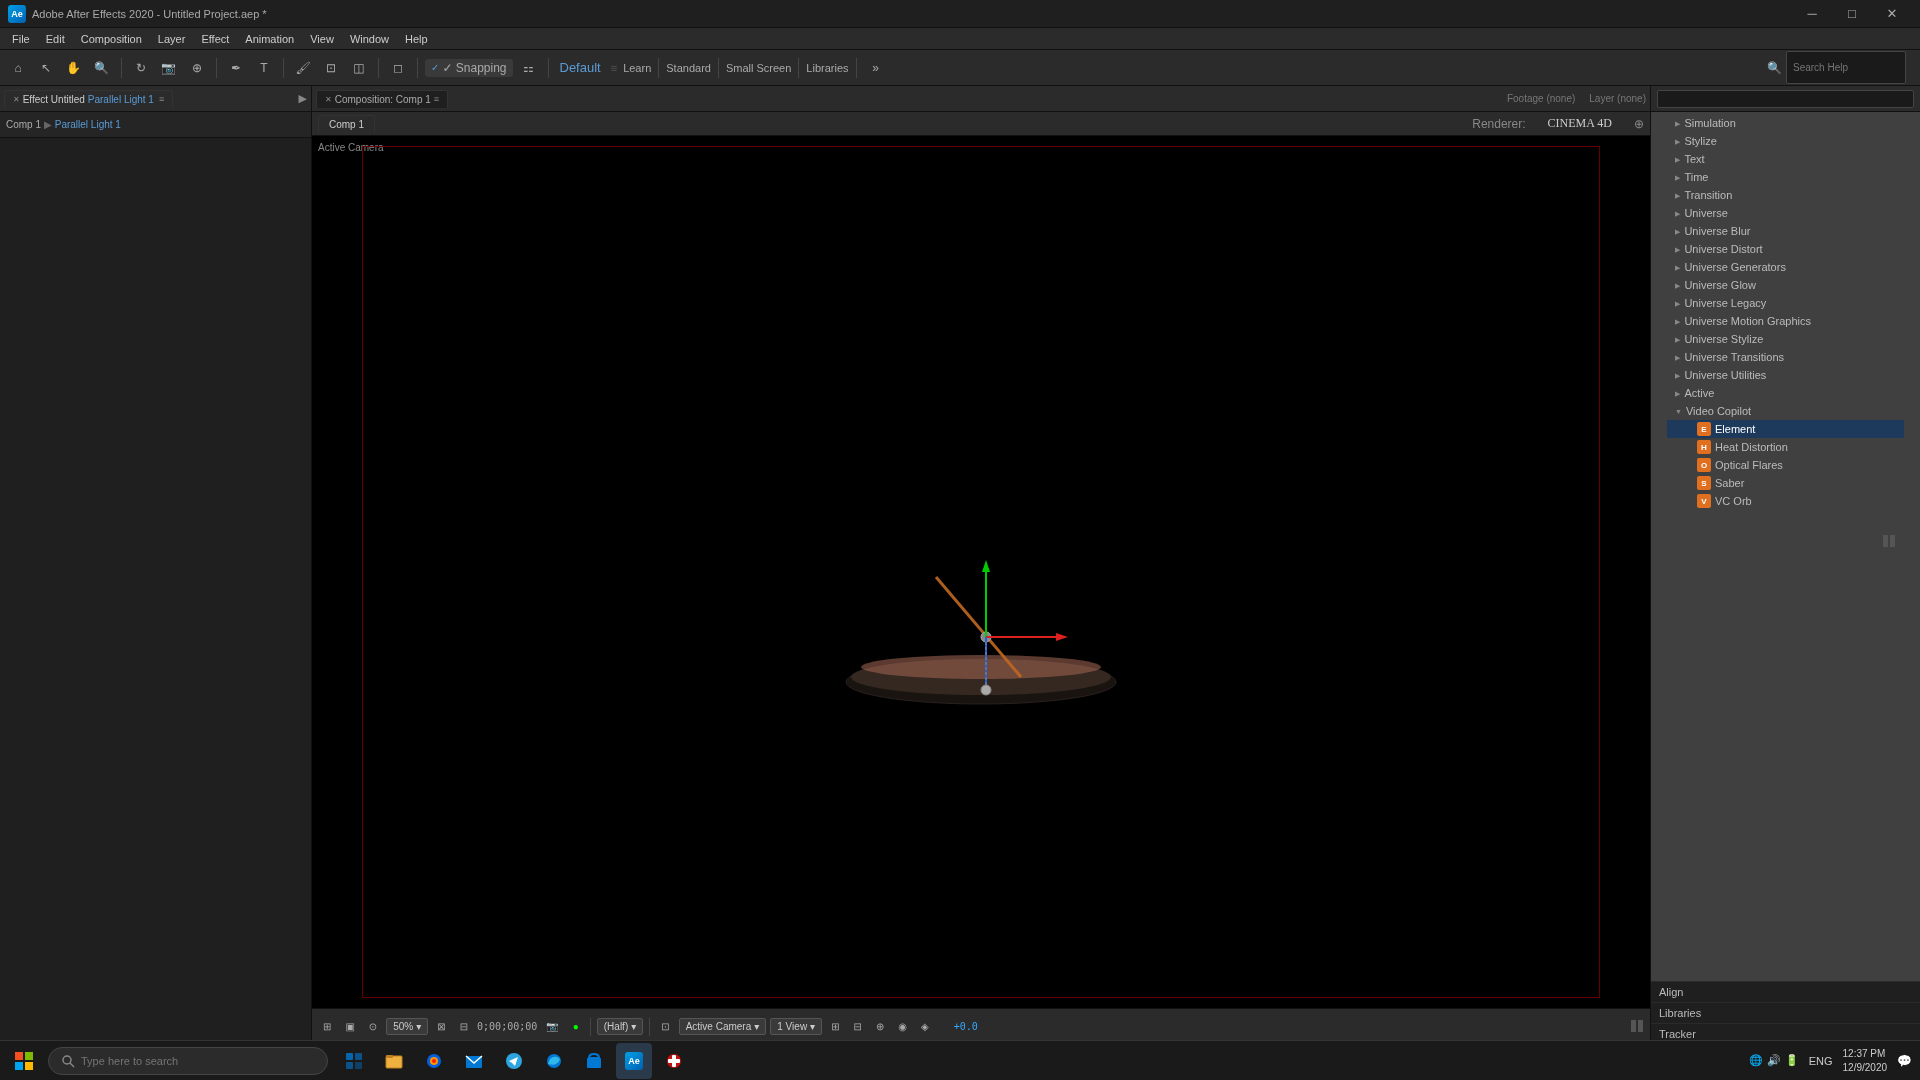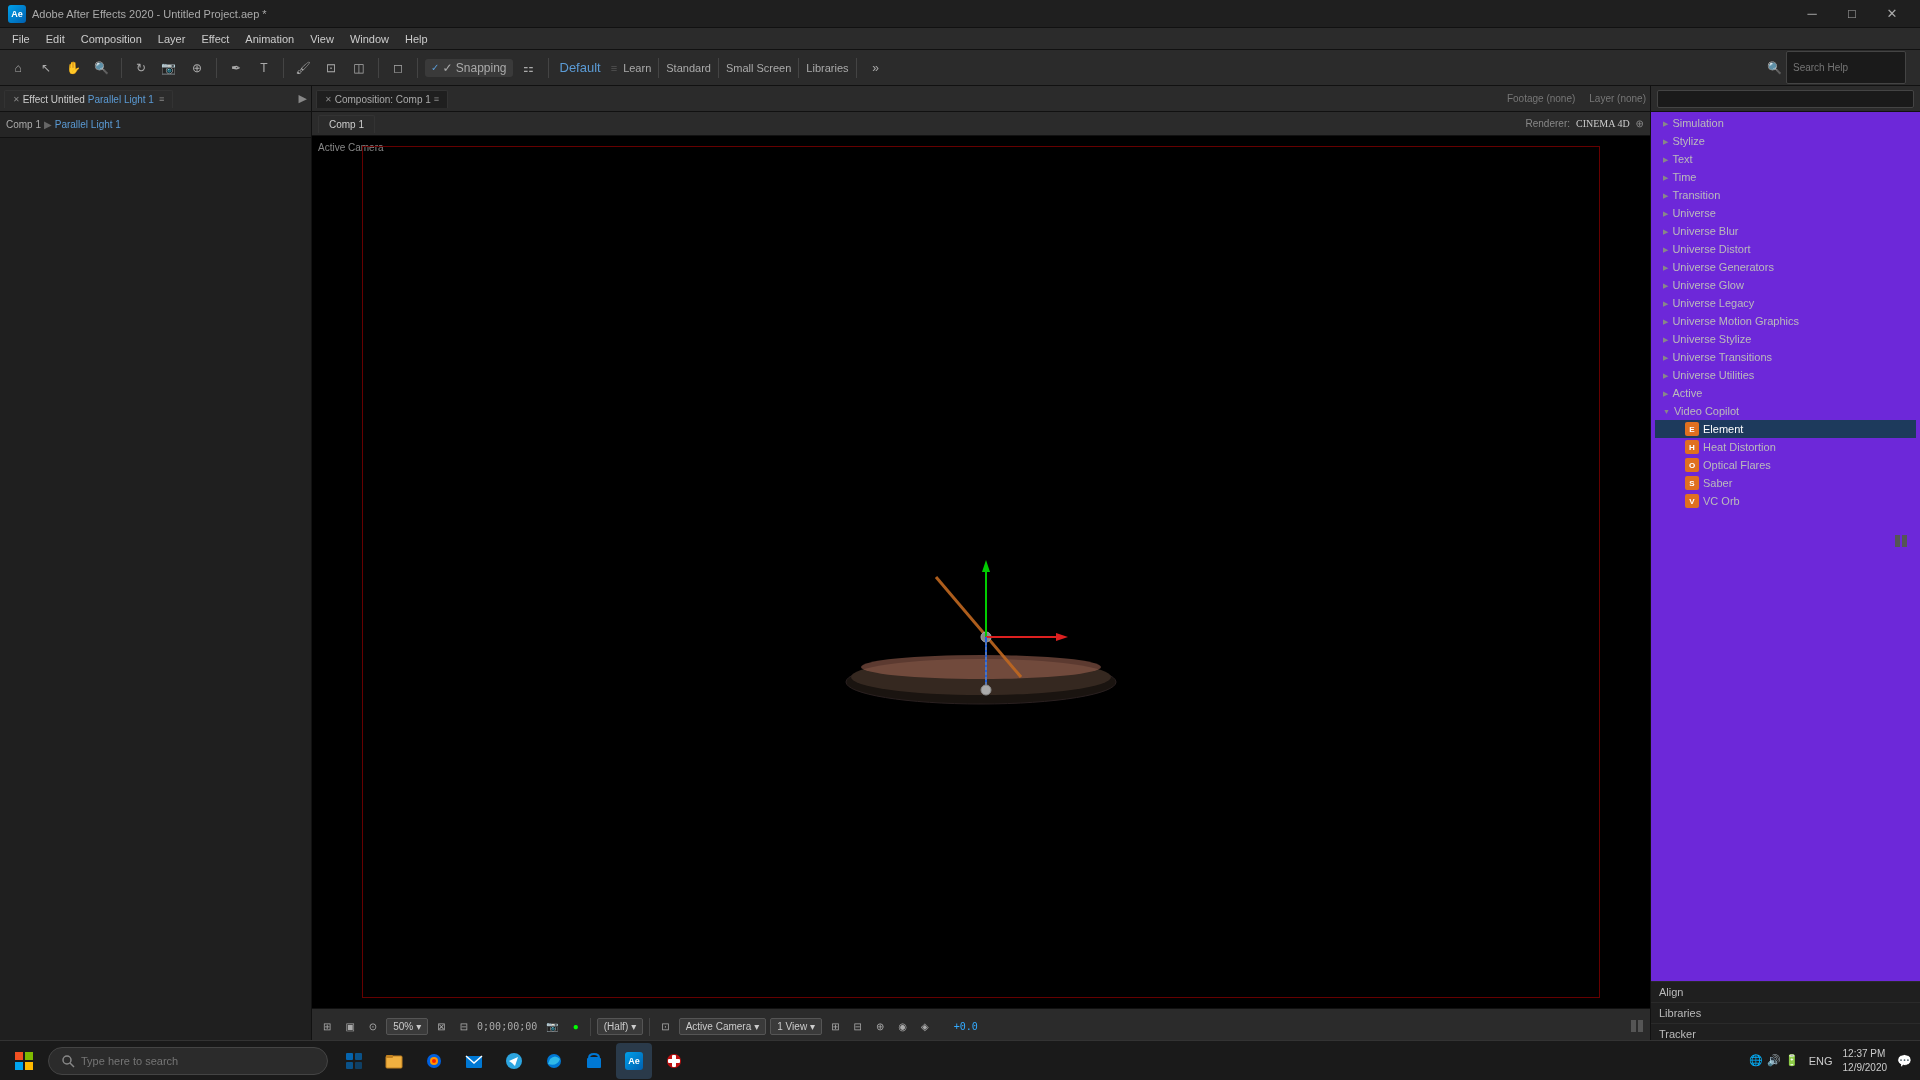--- a/index.html
+++ b/index.html
@@ -49,21 +49,21 @@
     #comp-canvas { width: 100%; height: 100%; display: flex; align-items: center; justify-content: center; position: relative; }
     #viewer-bottom { height: 36px; background: #2b2b2b; display: flex; align-items: center; padding: 0 6px; gap: 4px; border-top: 1px solid #111; font-size: 10px; color: #aaa; }
     .viewer-btn { padding: 2px 5px; cursor: pointer; display: flex; align-items: center; gap: 2px; }
     .viewer-dropdown { background: #3a3a3a; border: 1px solid #555; border-radius: 2px; padding: 2px 6px; cursor: pointer; color: #ccc; display: flex; align-items: center; gap: 3px; }
     .viewer-sep { width: 1px; height: 18px; background: #444; margin: 0 2px; }
 
     
     #right-panel { width: 270px; min-width: 270px; background: #1f1f1f; border-left: 1px solid #111; display: flex; flex-direction: column; }
     #right-panel-top { height: 26px; background: #2b2b2b; display: flex; align-items: center; padding: 0 6px; border-bottom: 1px solid #111; gap: 4px; }
     #effects-search { flex: 1; background: #1a1a1a; border: 1px solid #444; border-radius: 2px; padding: 2px 6px; color: #ccc; font-size: 10px; height: 18px; }
-    #right-panel-content { flex: 1; overflow-y: auto; background: #6d28d9; padding: 2px 4px; }
+    #right-panel-content { flex: 1; overflow-y: auto; background: #404040; padding: 2px 16px; }
     .effects-category { display: flex; align-items: center; padding: 3px 8px; cursor: pointer; color: #bbb; font-size: 11px; }
     .effects-category .arrow { margin-right: 4px; color: #888; font-size: 9px; }
     .effects-item { display: flex; align-items: center; padding: 2px 8px 2px 30px; cursor: pointer; color: #bbb; font-size: 11px; gap: 4px; }
     .effects-item.selected { background: #1d3a5c; color: #fff; }
     .effects-icon { width: 14px; height: 14px; border-radius: 2px; flex-shrink: 0; display: flex; align-items: center; justify-content: center; font-size: 8px; font-weight: bold; color: #fff; }
     .icon-orange { background: #e07020; }
 
     #align-section { padding: 4px 8px; border-top: 1px solid #2a2a2a; color: #bbb; font-size: 11px; }
     #libraries-section { padding: 4px 8px; border-top: 1px solid #2a2a2a; color: #bbb; font-size: 11px; }
     #tracker-section { padding: 4px 8px; border-top: 1px solid #2a2a2a; color: #bbb; font-size: 11px; }
@@ -203,21 +203,21 @@
       <div id="comp-tab-right">
         <span>Footage (none)</span>
         <span>Layer (none)</span>
       </div>
     </div>
 
     <div style="height:24px;background:#2b2b2b;display:flex;align-items:center;padding:0 6px;border-bottom:1px solid #111;gap:8px;">
       <div class="comp-tab active">
         <span>Comp 1</span>
       </div>
-      <div style="margin-left:auto;display:flex;align-items:flex-end;gap:6px;color:#888;font-size:10px;">
+      <div style="margin-left:auto;display:flex;align-items:flex-end;gap:22px;color:#888;font-size:12px;">
         <span>Renderer:</span>
         <span style="color:#ccc;font-family:Liberation Serif, serif;">CINEMA 4D</span>
         <span style="cursor:pointer;">⊕</span>
       </div>
     </div>
 
     <div id="viewer">
       <div id="active-camera-label">Active Camera</div>
 
       <div style="position:absolute;top:10px;left:50px;right:50px;bottom:10px;border:1px solid #600;pointer-events:none;"></div>

